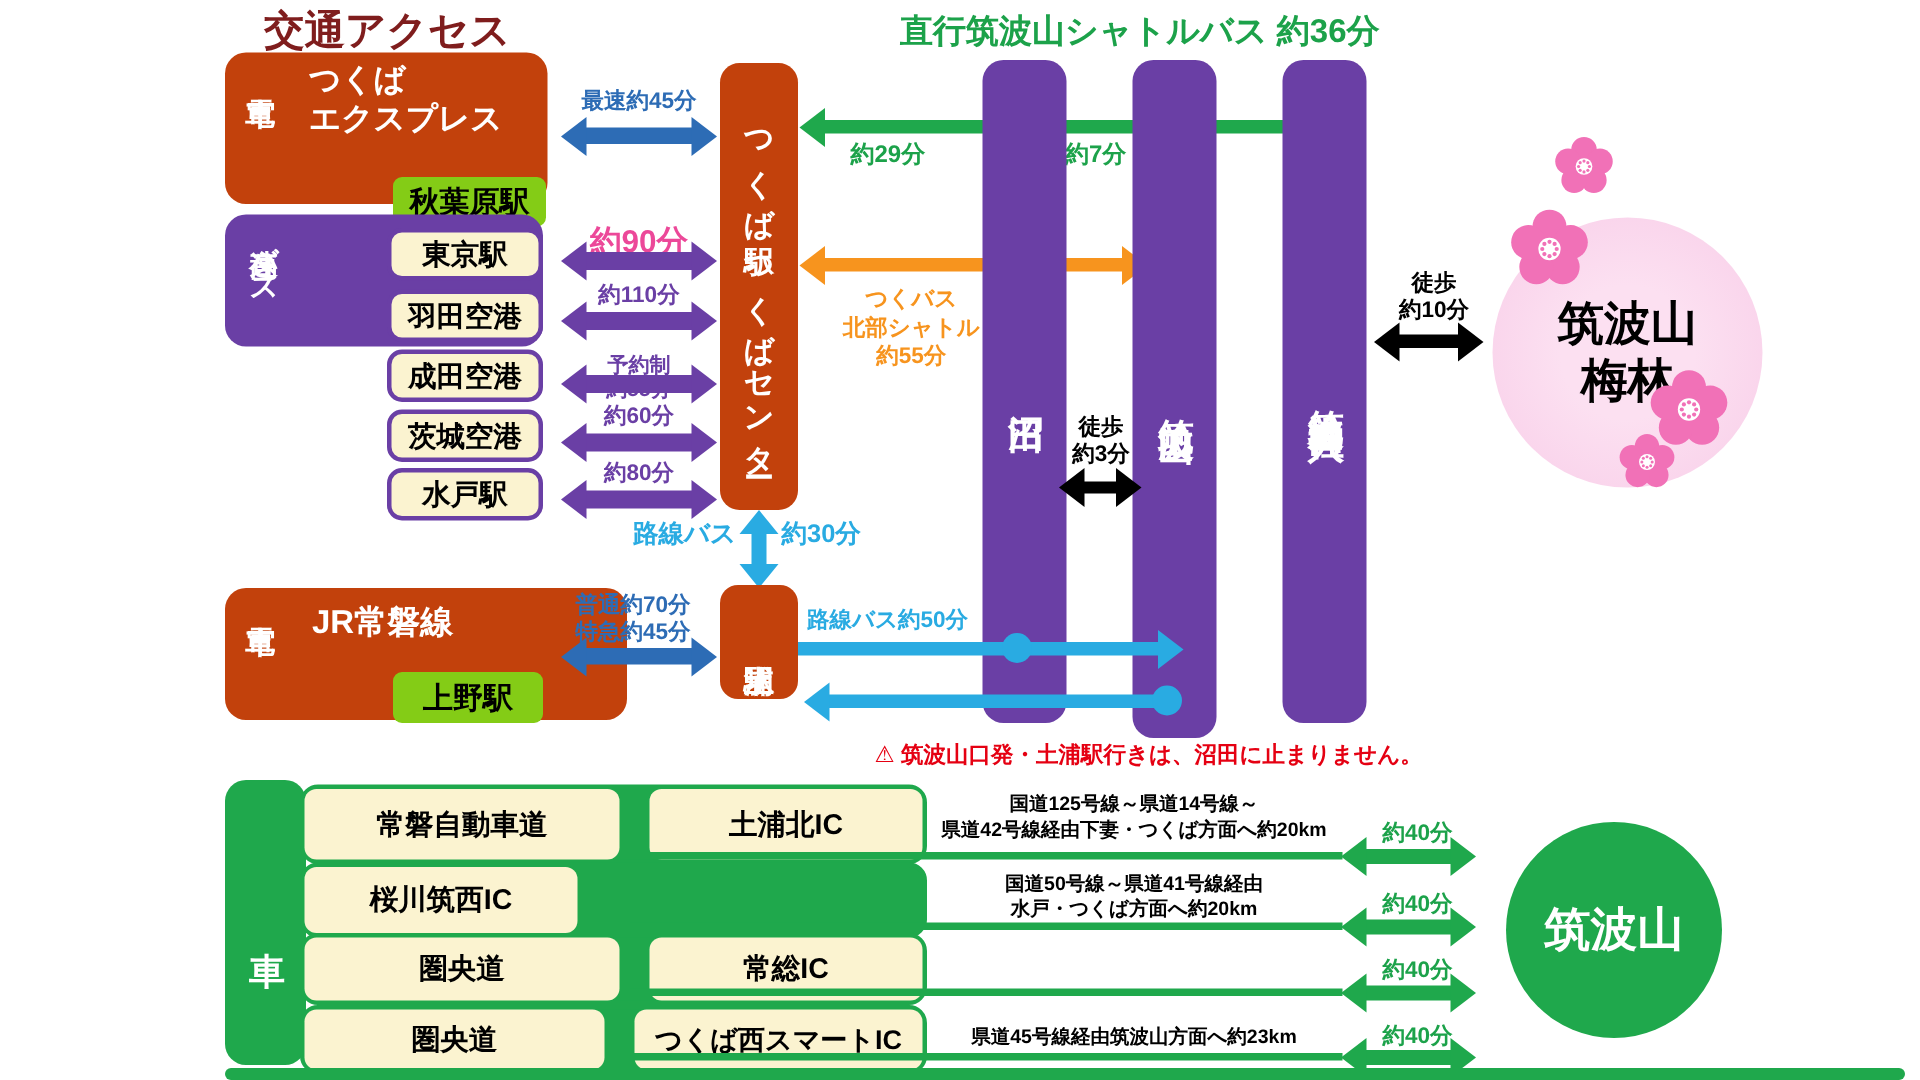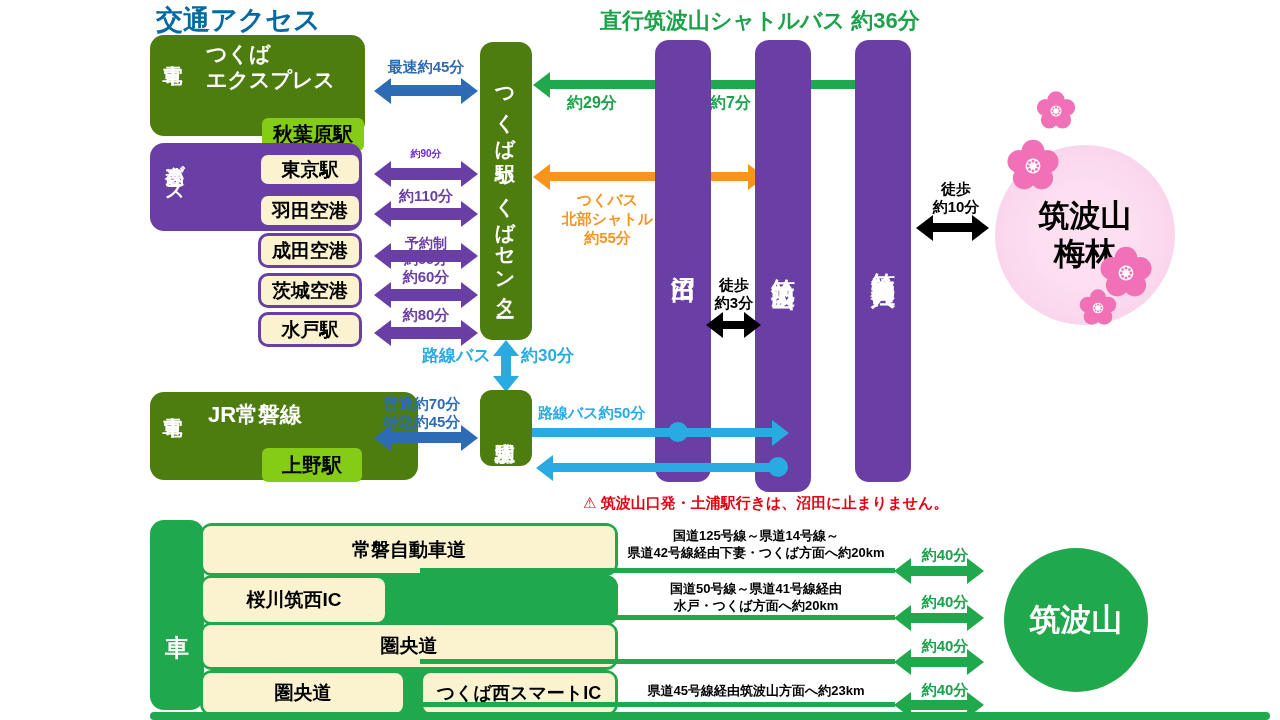--- a/index.html
+++ b/index.html
@@ -4,21 +4,21 @@
 <style>
   html,body{margin:0;padding:0;background:#fff;}
   #stage{position:relative;width:1280px;height:720px;background:#fff;overflow:hidden;
          font-family:"Liberation Sans","DejaVu Sans",sans-serif;}
   .abs{position:absolute;}
   .pre{white-space:pre-line;}
   .b{font-weight:bold;}
   .ctr{display:flex;align-items:center;justify-content:center;text-align:center;}
   .vtext{writing-mode:vertical-rl;}
   
-  .bluebox{background:#4d7c0f;border-radius:14px;color:#fff;}
+  .bluebox{background:#c2410c;border-radius:14px;color:#fff;}
   .purplebox{background:#6A3FA5;border-radius:14px;color:#fff;}
   .greenbox{background:#1FA84C;border-radius:14px;color:#fff;}
   .cream{background:#84cc16;border-radius:8px;color:#000;margin-top:20px;}
   .cream-p{background:#FBF3D0;border:3px solid #6A3FA5;border-radius:10px;color:#000;}
   
   .arr{position:absolute;--c:#000;background:var(--c);}
   .arr.h{height:10px;}
   .arr.h.al::before{content:"";position:absolute;left:-16px;top:50%;transform:translateY(-50%);
       width:0;height:0;border:solid transparent;border-width:13px 17px 13px 0;border-right-color:var(--c);}
   .arr.h.ar::after{content:"";position:absolute;right:-16px;top:50%;transform:translateY(-50%);
@@ -34,42 +34,42 @@
            border-radius:12px;display:flex;gap:20px;}
   .car-cell{background:#FBF3D0;border-radius:8px;flex:1;display:flex;align-items:center;justify-content:center;
             font-weight:bold;color:#000;}
   .gline{position:absolute;height:5px;background:#1FA84C;}
 </style>
 </head>
 <body>
 
 <div id="stage">
 
-  <div class="abs b" style="left:156px;top:2px;font-size:27px;color:#0369a1;">交通アクセス</div>
+  <div class="abs b" style="left:176px;top:2px;font-size:27px;color:#7f1d1d;">交通アクセス</div>
   <div class="abs b" style="left:600px;top:6px;font-size:22px;color:#1CA24A;">直行筑波山シャトルバス  約36分</div>
 
   <div class="abs bluebox" style="left:150px;top:35px;width:215px;height:101px;">
     <div class="abs vtext b" style="left:10px;top:15px;font-size:20px;height:72px;">電車</div>
     <div class="abs b pre" style="left:56px;top:6px;font-size:21px;line-height:26px;">つくば
 エクスプレス</div>
   </div>
   <div class="abs cream ctr b" style="left:262px;top:98px;width:102px;height:33px;font-size:20px;border-radius:6px;">秋葉原駅</div>
   <div class="abs b ctr" style="left:376px;top:58px;width:100px;font-size:15px;color:#2D6CB5;">最速約45分</div>
   <div class="arr h al ar" style="--c:#2D6CB5;left:390px;top:85px;width:72px;height:11px;"></div>
 
   <div class="abs purplebox" style="left:150px;top:143px;width:212px;height:88px;">
     <div class="abs vtext b" style="left:12px;top:8px;font-size:19px;height:150px;">高速バス</div>
   </div>
   <div class="abs cream-p ctr b" style="left:258px;top:152px;width:98px;height:29px;font-size:19px;">東京駅</div>
   <div class="abs cream-p ctr b" style="left:258px;top:193px;width:98px;height:29px;font-size:19px;">羽田空港</div>
   <div class="abs cream-p ctr b" style="left:258px;top:233px;width:98px;height:29px;font-size:19px;">成田空港</div>
   <div class="abs cream-p ctr b" style="left:258px;top:273px;width:98px;height:29px;font-size:19px;">茨城空港</div>
   <div class="abs cream-p ctr b" style="left:258px;top:312px;width:98px;height:29px;font-size:19px;">水戸駅</div>
 
-  <div class="abs b ctr" style="left:376px;top:147px;width:100px;font-size:10px;color:#6d28d9;">約90分</div>
+  <div class="abs b ctr" style="left:376px;top:147px;width:100px;font-size:21px;color:#ec4899;">約90分</div>
   <div class="arr h al ar" style="--c:#6A3FA5;left:390px;top:168px;width:72px;height:12px;"></div>
   <div class="abs b ctr" style="left:376px;top:187px;width:100px;font-size:15px;color:#6A3FA5;">約110分</div>
   <div class="arr h al ar" style="--c:#6A3FA5;left:390px;top:208px;width:72px;height:12px;"></div>
   <div class="abs b ctr pre" style="left:376px;top:215px;width:100px;font-size:14px;line-height:16px;color:#6A3FA5;margin-top:20px;">予約制
 約55分</div>
   <div class="arr h al ar" style="--c:#6A3FA5;left:390px;top:250px;width:72px;height:12px;"></div>
   <div class="abs b ctr" style="left:376px;top:268px;width:100px;font-size:15px;color:#6A3FA5;">約60分</div>
   <div class="arr h al ar" style="--c:#6A3FA5;left:390px;top:289px;width:72px;height:12px;"></div>
   <div class="abs b ctr" style="left:376px;top:306px;width:100px;font-size:15px;color:#6A3FA5;">約80分</div>
   <div class="arr h al ar" style="--c:#6A3FA5;left:390px;top:327px;width:72px;height:12px;"></div>
@@ -221,38 +221,40 @@
     <span>⚠</span>
     <span>筑波山口発・土浦駅行きは、沼田に止まりません。</span>
   </div>
 
   <div class="abs greenbox ctr" style="left:150px;top:520px;width:54px;height:190px;">
     <span class="vtext b" style="font-size:24px;">車</span>
   </div>
 
   <div class="car-row" style="top:523px;height:47px;">
     <div class="car-cell" style="font-size:19px;">常磐自動車道</div>
+    <div class="car-cell" style="font-size:19px;flex:0 0 182px;">土浦北IC</div>
   </div>
   <div class="abs b ctr pre" style="left:618px;top:527px;width:276px;font-size:13px;line-height:17px;color:#000;">国道125号線～県道14号線～
 県道42号線経由下妻・つくば方面へ約20km</div>
   <div class="gline" style="left:420px;top:568px;width:475px;"></div>
   <div class="abs b ctr" style="left:903px;top:546px;width:84px;font-size:15px;color:#1CA24A;">約40分</div>
   <div class="arr h al ar" style="--c:#1FA84C;left:910px;top:566px;width:58px;height:10px;"></div>
 
   <div class="car-row" style="top:575px;height:44px;">
     <div class="car-cell" style="font-size:19px;flex:0 0 182px;">桜川筑西IC</div>
   </div>
   <div class="abs b ctr pre" style="left:618px;top:580px;width:276px;font-size:13px;line-height:17px;color:#000;">国道50号線～県道41号線経由
 水戸・つくば方面へ約20km</div>
   <div class="gline" style="left:420px;top:615px;width:475px;"></div>
   <div class="abs b ctr" style="left:903px;top:593px;width:84px;font-size:15px;color:#1CA24A;">約40分</div>
   <div class="arr h al ar" style="--c:#1FA84C;left:910px;top:613px;width:58px;height:10px;"></div>
 
   <div class="car-row" style="top:622px;height:42px;">
     <div class="car-cell" style="font-size:19px;">圏央道</div>
+    <div class="car-cell" style="font-size:19px;flex:0 0 182px;">常総IC</div>
   </div>
   <div class="gline" style="left:420px;top:659px;width:475px;"></div>
   <div class="abs b ctr" style="left:903px;top:637px;width:84px;font-size:15px;color:#1CA24A;">約40分</div>
   <div class="arr h al ar" style="--c:#1FA84C;left:910px;top:657px;width:58px;height:10px;"></div>
 
   <div class="car-row" style="top:670px;height:40px;">
     <div class="car-cell" style="font-size:19px;">圏央道</div>
     <div class="car-cell" style="font-size:18px;flex:0 0 192px;">つくば西スマートIC</div>
   </div>
   <div class="abs b ctr pre" style="left:618px;top:682px;width:276px;font-size:13px;line-height:17px;color:#000;">県道45号線経由筑波山方面へ約23km</div>

